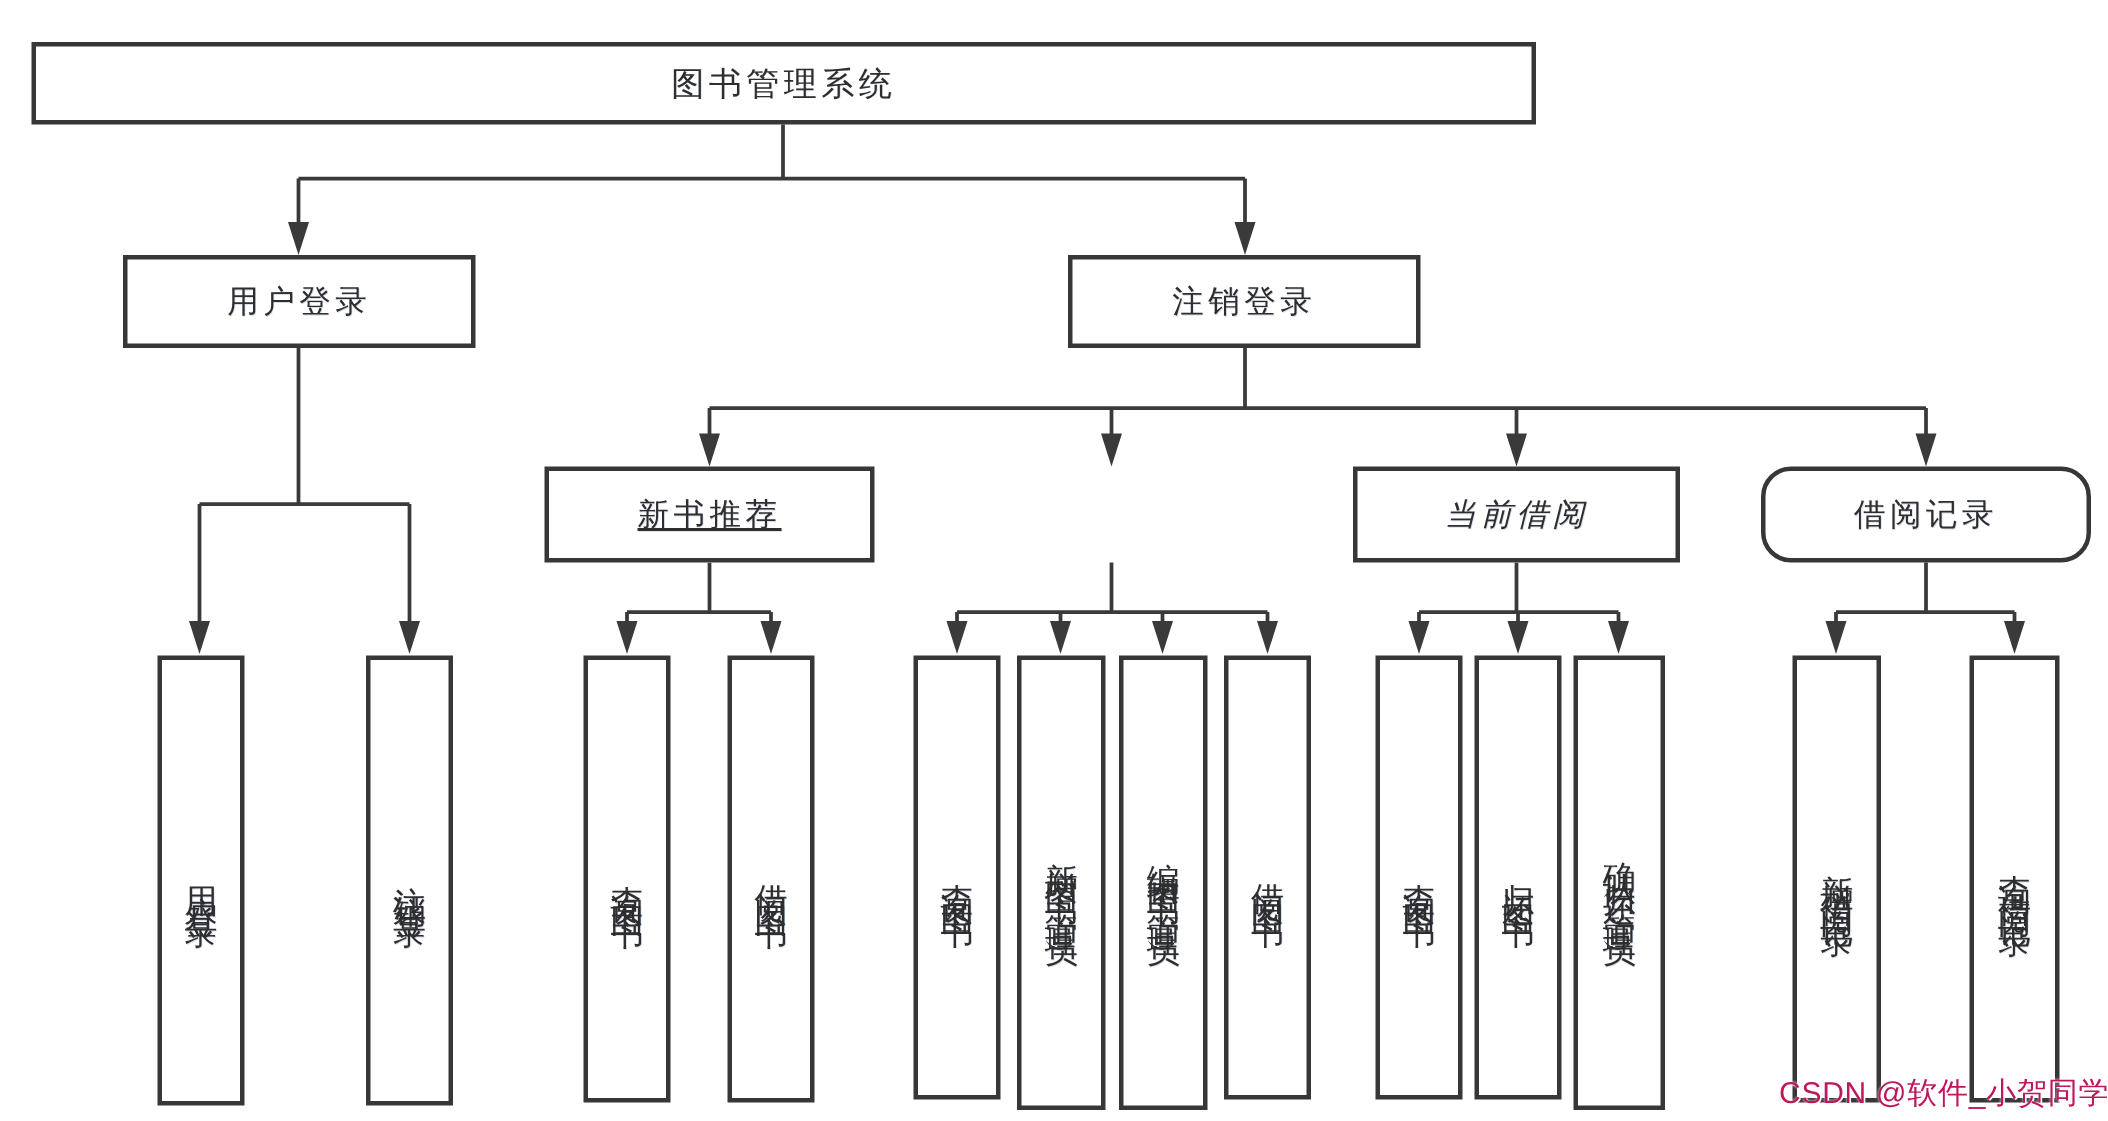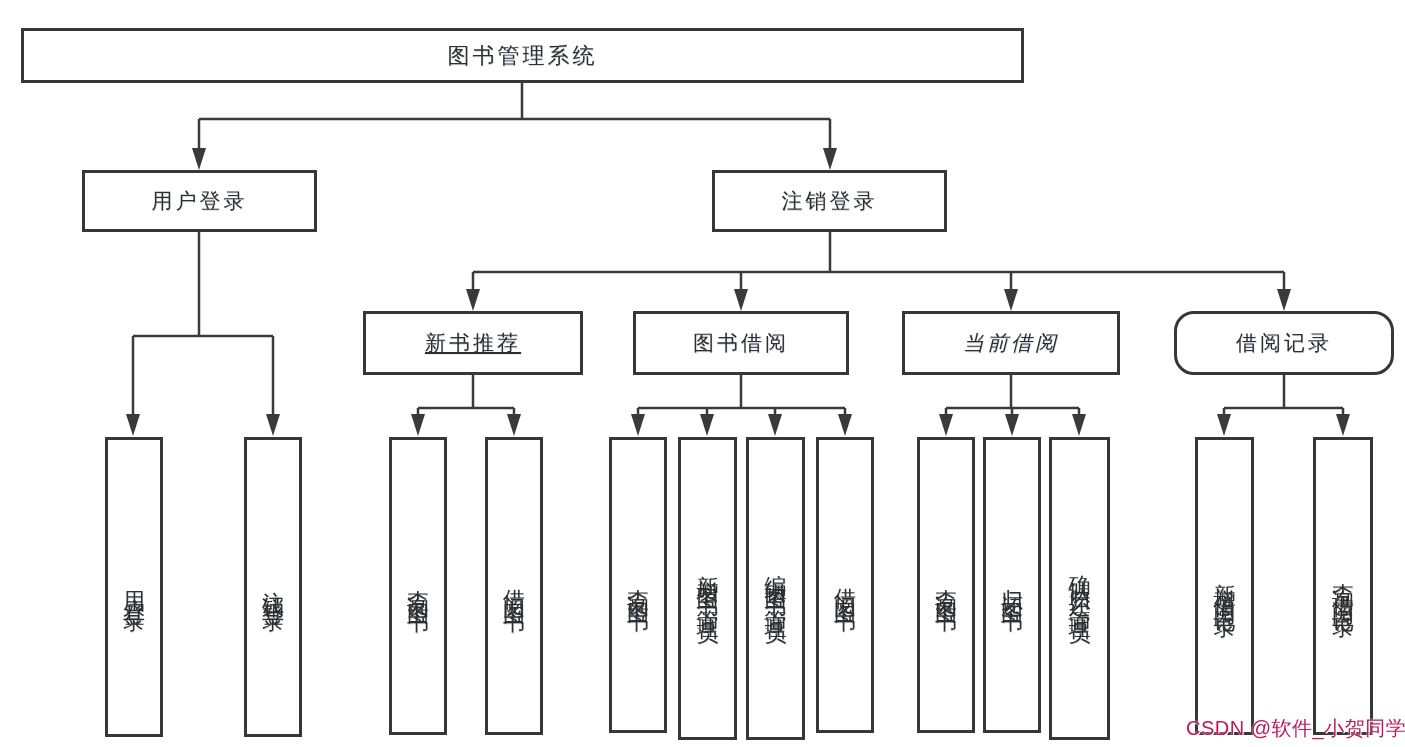--- a/index.html
+++ b/index.html
@@ -69,21 +69,20 @@
       <polygon points="1336,414 1350,414 1343,436"></polygon>
     </g>
   </svg>
 
   <div class="box h-box root-box" style="left:21px;top:28px;width:1003px;height:55px;">图书管理系统</div>
 
   <div class="box h-box" style="left:82px;top:170px;width:235px;height:62px;">用户登录</div>
   <div class="box h-box" style="left:712px;top:170px;width:235px;height:62px;">注销登录</div>
 
   <div class="box h-box" style="left:363px;top:311px;width:220px;height:64px;text-decoration:underline;">新书推荐</div>
-  <div class="box h-box" style="left:633px;top:311px;width:216px;height:64px;">图书借阅</div>
   <div class="box h-box" style="left:902px;top:311px;width:218px;height:64px;font-style:italic;">当前借阅</div>
   <div class="box h-box" style="left:1174px;top:311px;width:220px;height:64px;border-radius:20px;">借阅记录</div>
 
   <div class="box leaf" style="left:105px;top:437px;width:58px;height:300px;">
     <span>用户登录</span>
   </div>
   <div class="box leaf" style="left:244px;top:437px;width:58px;height:300px;">
     <span>注销登录</span>
   </div>
 

